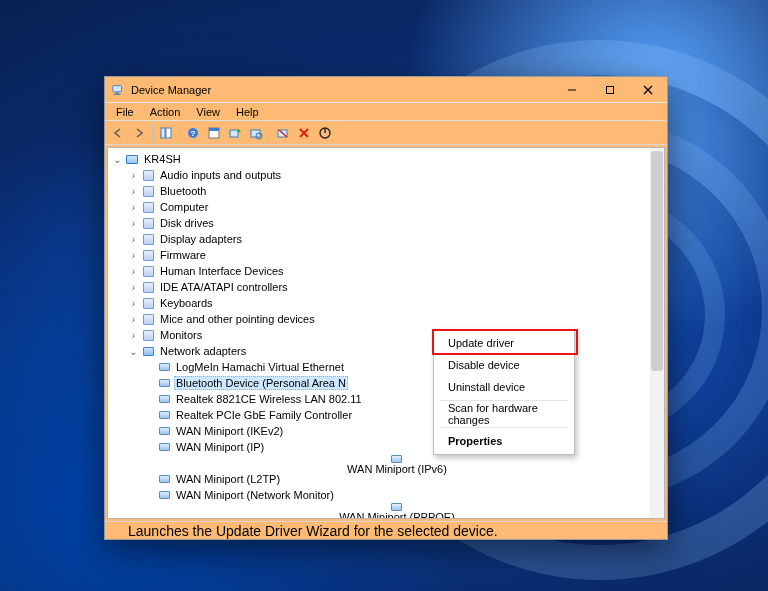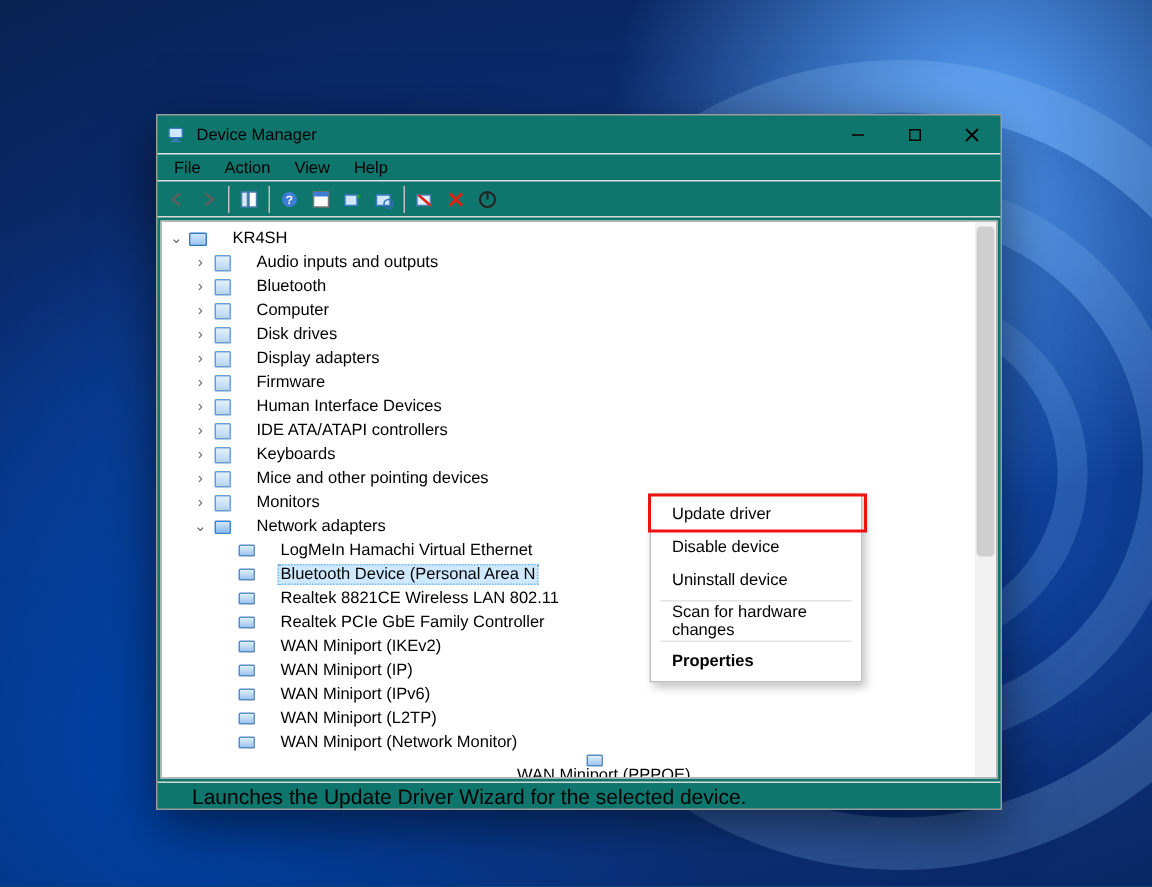--- a/index.html
+++ b/index.html
@@ -22,21 +22,21 @@
   }
   .swirl { position:absolute; border-radius:50%; border: 35px solid rgba(150,200,255,0.22); box-shadow: inset 0 0 80px rgba(0,40,120,0.4); }
   .swirl.s1 { width:540px; height:540px; top:40px; left:330px; }
   .swirl.s2 { width:380px; height:380px; top:120px; left:410px; border-width:28px; opacity:.85; }
   .swirl.s3 { width:240px; height:240px; top:195px; left:485px; border-width:20px; opacity:.8; }
 
   .window {
     position: absolute;
     top: 76px; left: 104px;
     width: 564px; height: 464px;
-    background: #0f766e;
+    background: #fdba74;
     border: 1px solid #9a9a9a;
     box-shadow: 0 10px 34px rgba(0,0,0,.55);
     display: flex; flex-direction: column;
   }
   .titlebar {
     height: 26px;
     display:flex; align-items:center;
     padding: 0 0 0 6px;
     border-bottom: 1px solid #e6e6e6;
   }
@@ -72,21 +72,21 @@
     overflow: hidden;
   }
   .tree-scroll { position:absolute; inset:0 14px 0 0; overflow:hidden; }
   .scrollbar { position:absolute; right:0; top:0; bottom:0; width:14px; background:#f2f2f2; }
   .scrollbar .thumb { position:absolute; left:1px; right:1px; top:3px; height:220px; background:#cfcfcf; border-radius:3px; }
 
   .tree { padding: 3px 0 3px 4px; font-size:11px; color:#000; }
   .node { display:flex; align-items:center; height:16px; padding-left:0; white-space:nowrap; }
   .exp { width:11px; text-align:center; color:#666; display:inline-block; font-size:10px; }
   .devicon { width:14px; height:14px; margin:0 3px 0 2px; display:inline-flex; align-items:center; justify-content:center; }
-  .node .label { padding:0 2px;margin-left:11px; }
+  .node .label { padding:0 2px; }
   .node.selected .label { background:#cde8ff; border:1px dotted #7ab7e8; padding:0 1px; }
 
   .status {
     height: 18px;
     border-top: 1px solid #d8d8d8;
     padding: 1px 23px;
     font-size: 14px;
     color:#000;
     display:flex; align-items:center;
   }
@@ -352,21 +352,21 @@
             </span>
             <span class="label">WAN Miniport (IKEv2)</span>
           </div>
           <div class="node" style="padding-left: 32px; align-items: center;">
             <span class="exp"></span>
             <span class="devicon">
               <span class="ic-adapter"></span>
             </span>
             <span class="label">WAN Miniport (IP)</span>
           </div>
-          <div class="node" style="padding-left: 32px;">
+          <div class="node" style="padding-left: 32px; flex-direction: column;">
             <span class="exp"></span>
             <span class="devicon">
               <span class="ic-adapter"></span>
             </span>
             <span class="label">WAN Miniport (IPv6)</span>
           </div>
           <div class="node" style="padding-left: 32px;">
             <span class="exp"></span>
             <span class="devicon">
               <span class="ic-adapter"></span>

